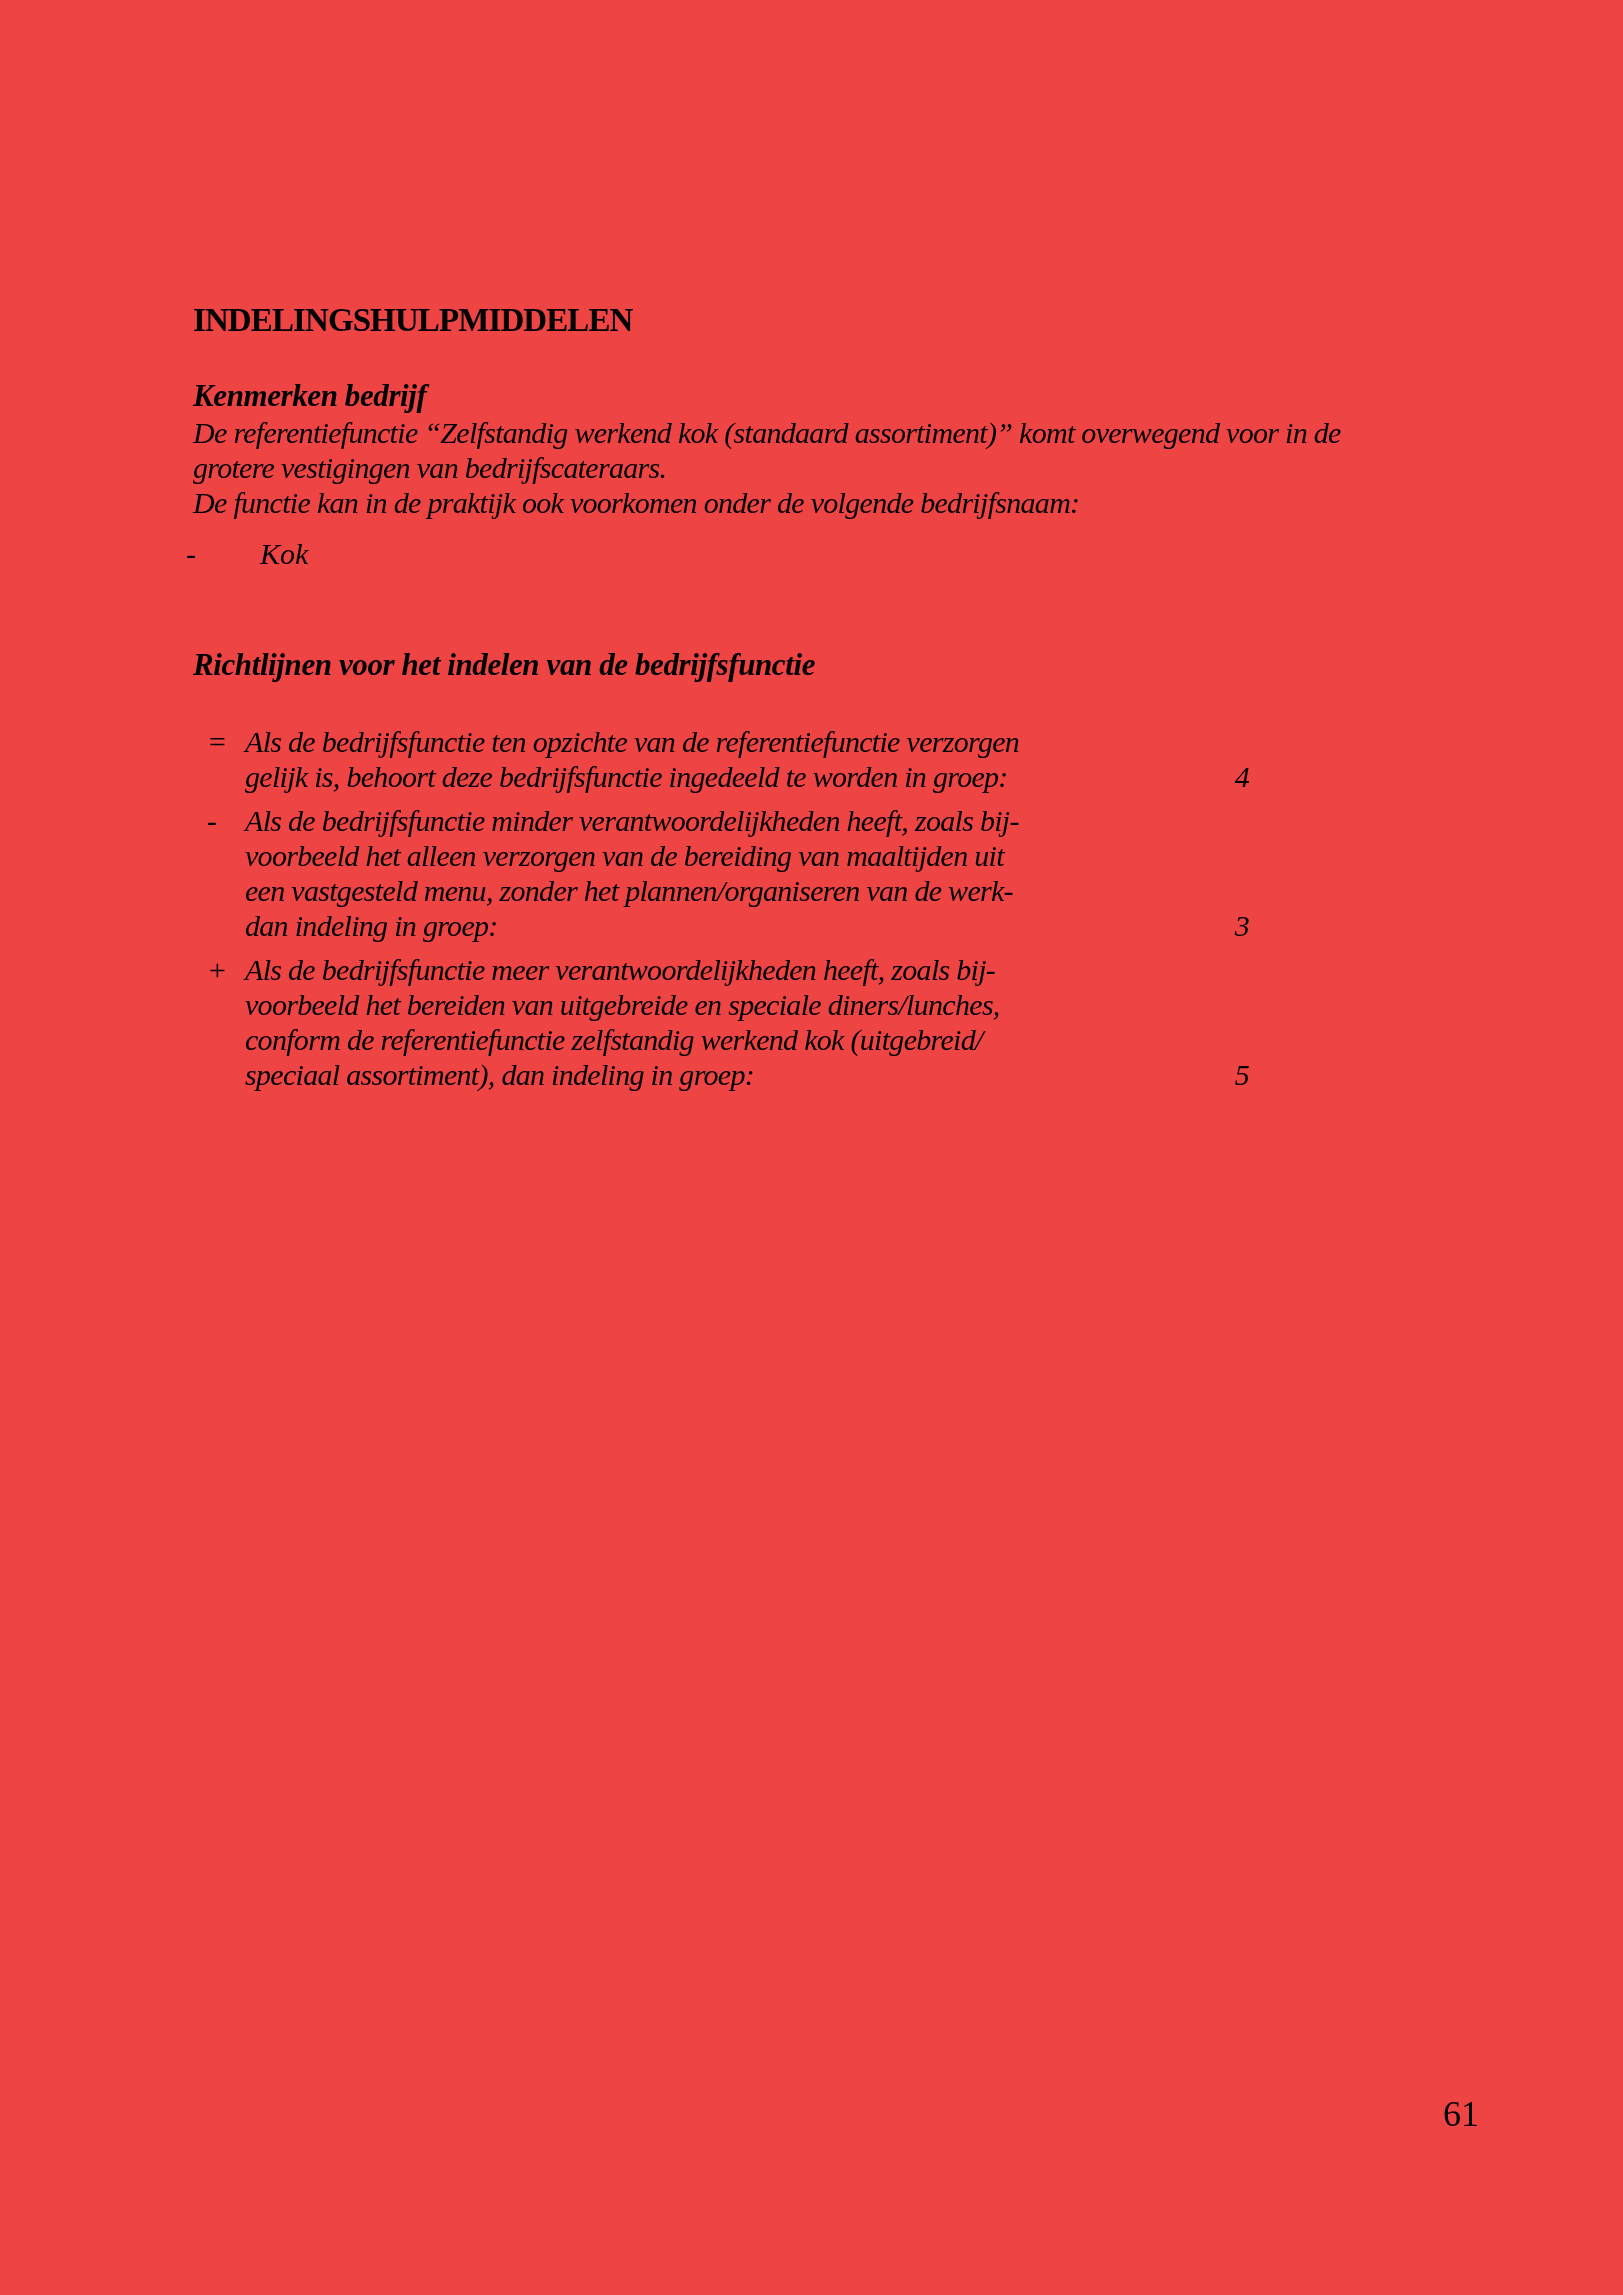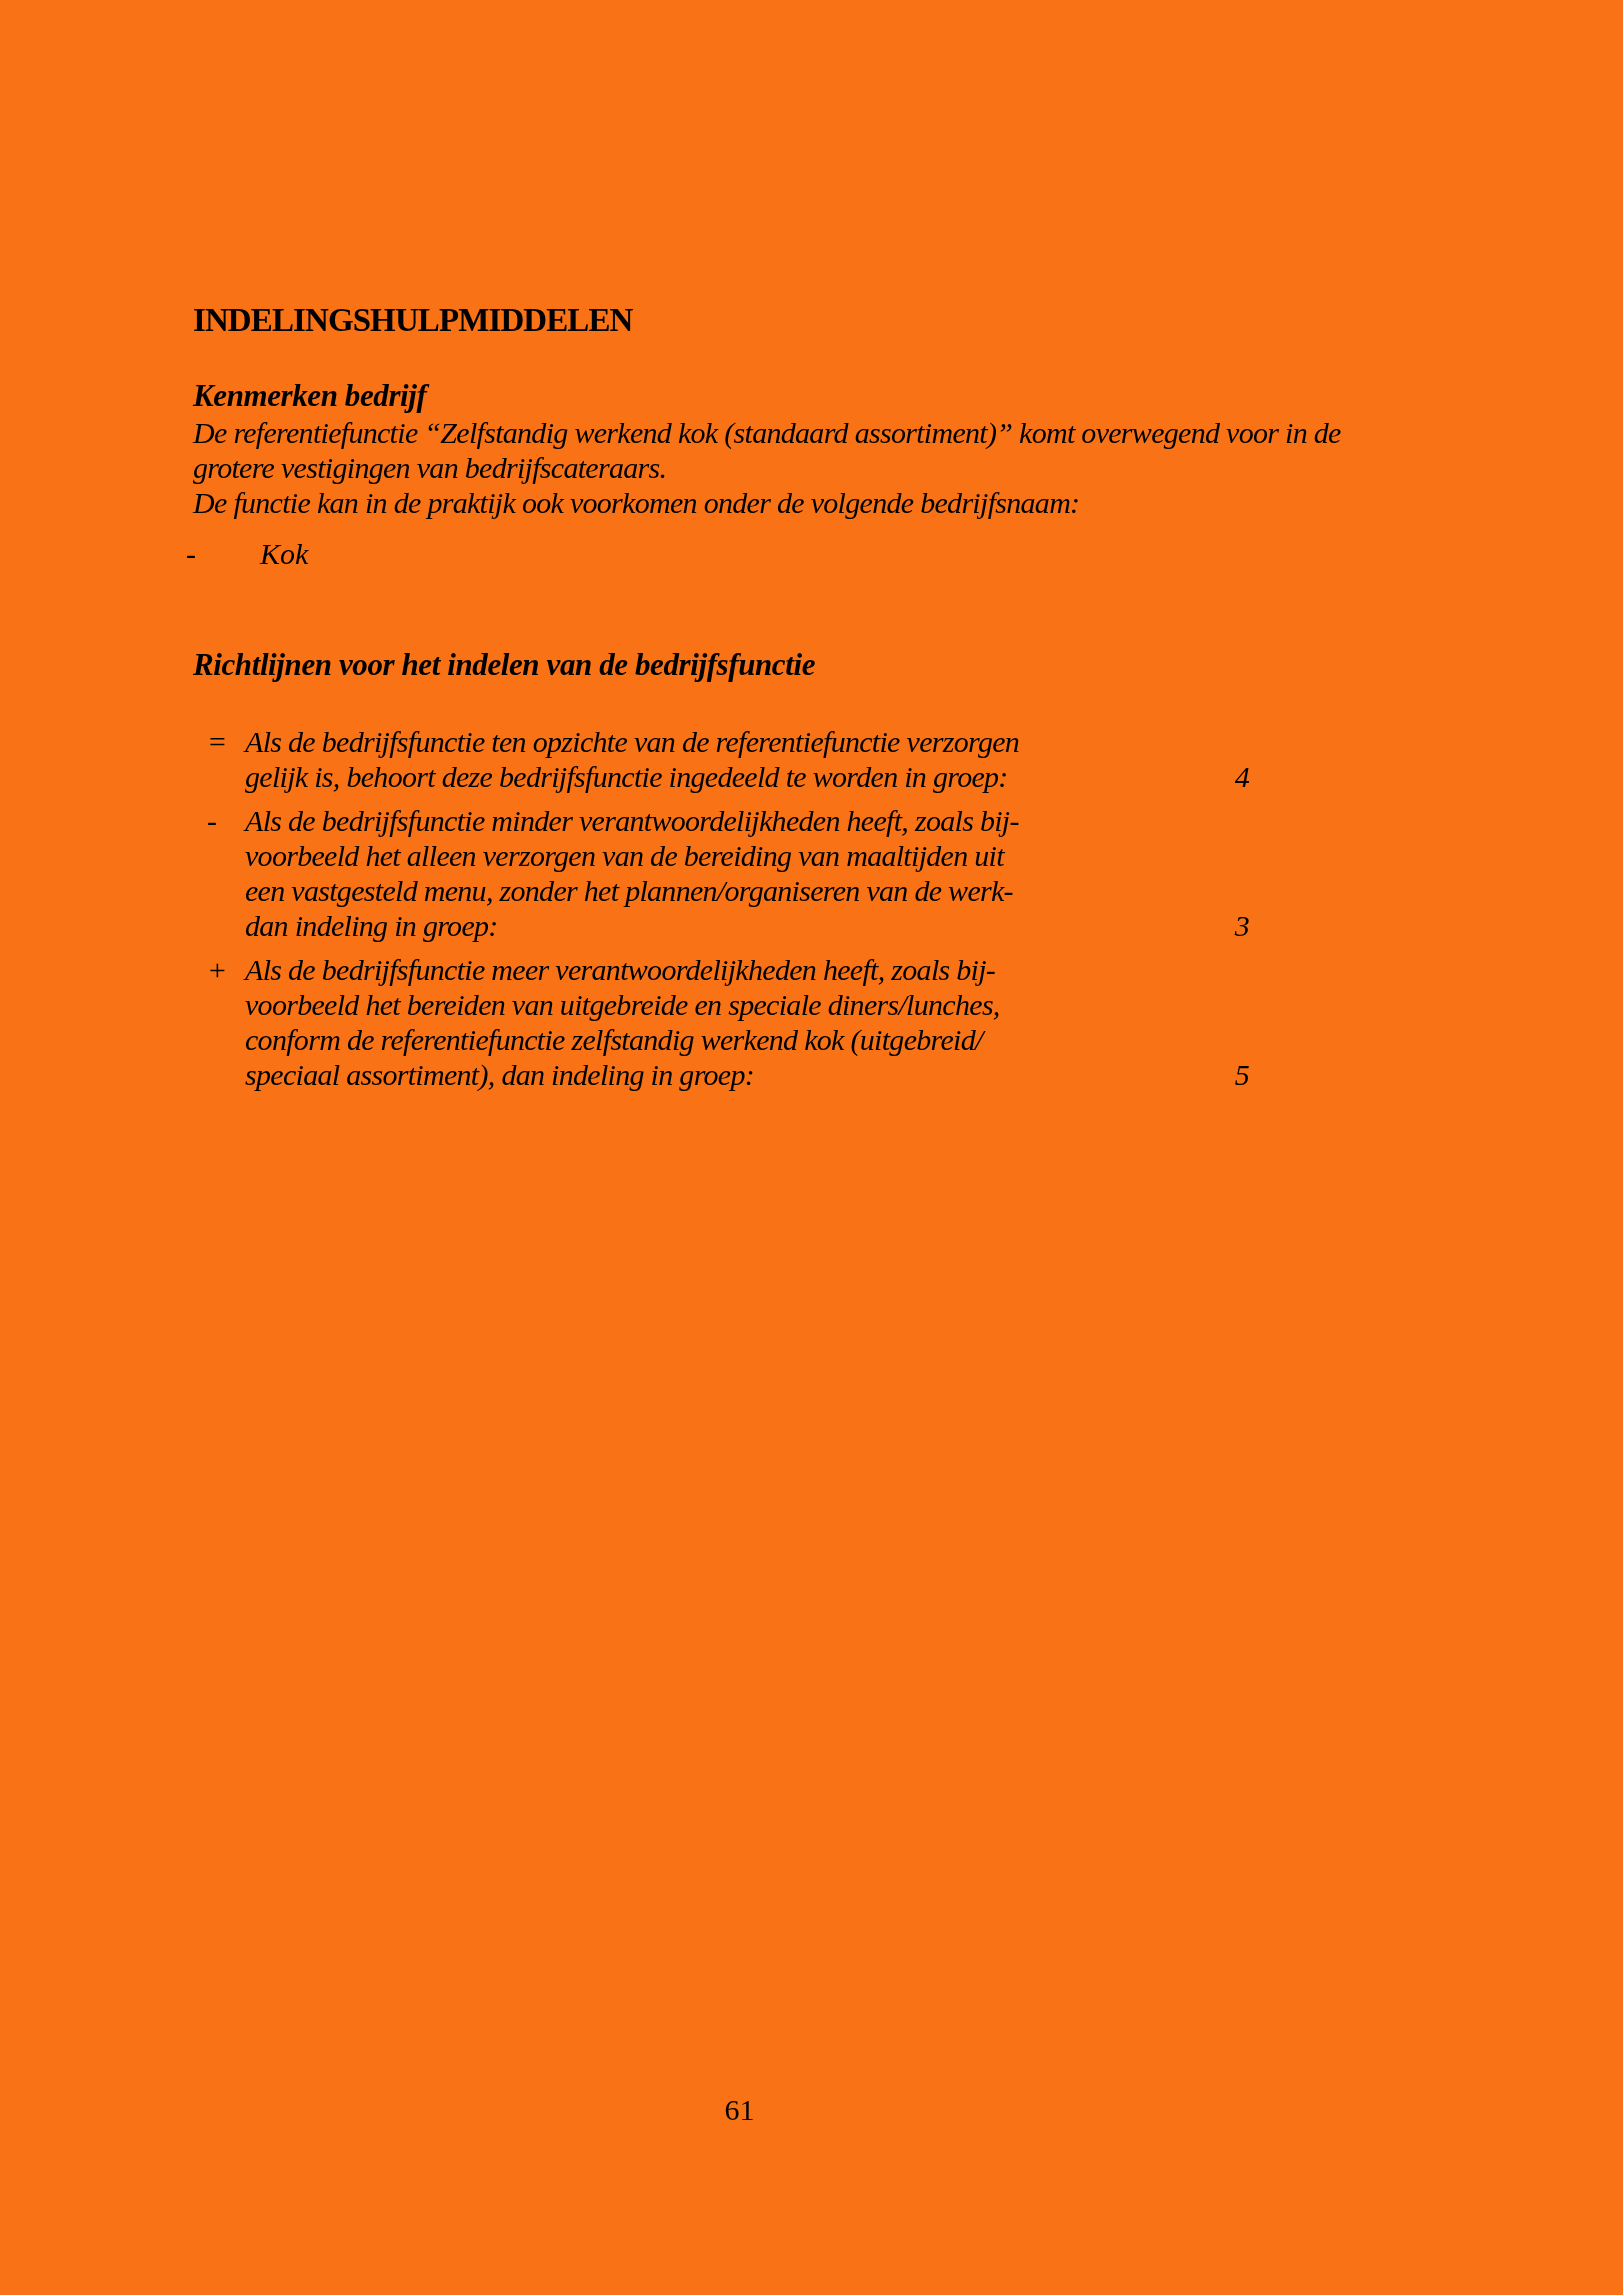--- a/index.html
+++ b/index.html
@@ -4,21 +4,21 @@
 <style>
   html, body {
     margin: 0;
     padding: 0;
     background: #ffffff;
   }
   .page {
     position: relative;
     width: 1623px;
     height: 2295px;
-    background: #f97316;
+    background: #ef4444;
     color: #000000;
     font-family: "Liberation Serif", "DejaVu Serif", serif;
     overflow: hidden;
   }
   .doc-title {
     position: absolute;
     top: 302px;
     left: 193px;
     font-size: 33px;
     font-weight: bold;
@@ -94,22 +94,22 @@
     position: absolute;
     right: 0;
     top: 0;
     line-height: 35px;
   }
   .page-number {
     position: absolute;
     top: 2093px;
     left: 0;
     width: 1479px;
-    text-align: center;
-    font-size: 30px;
+    text-align: right;
+    font-size: 36px;
     font-style: normal;
   }
 </style>
 </head>
 <body>
 
 <div class="page">
 
   <div class="doc-title">INDELINGSHULPMIDDELEN</div>
 

